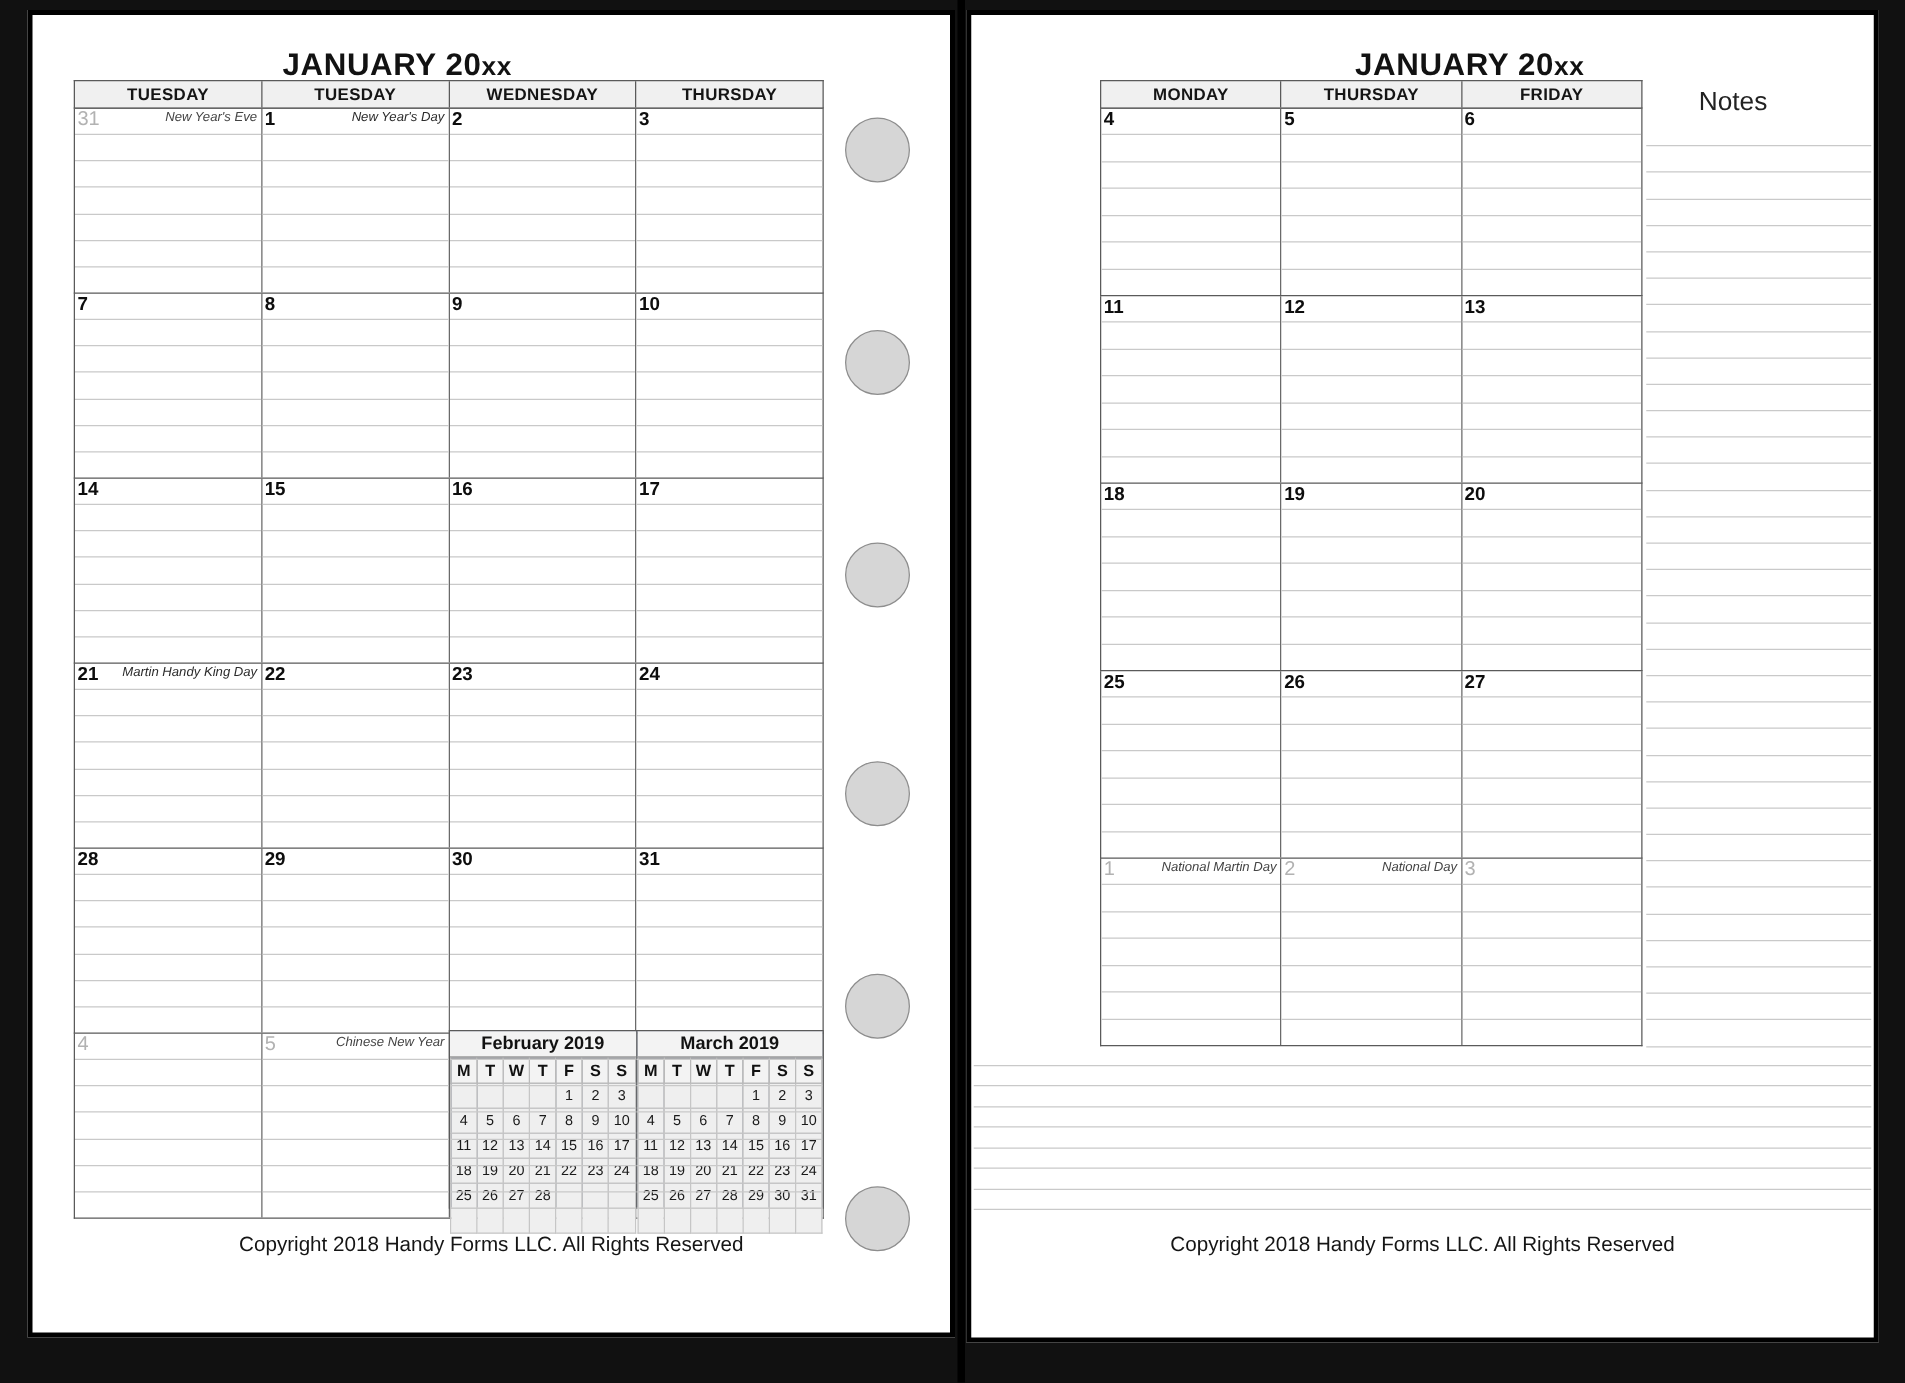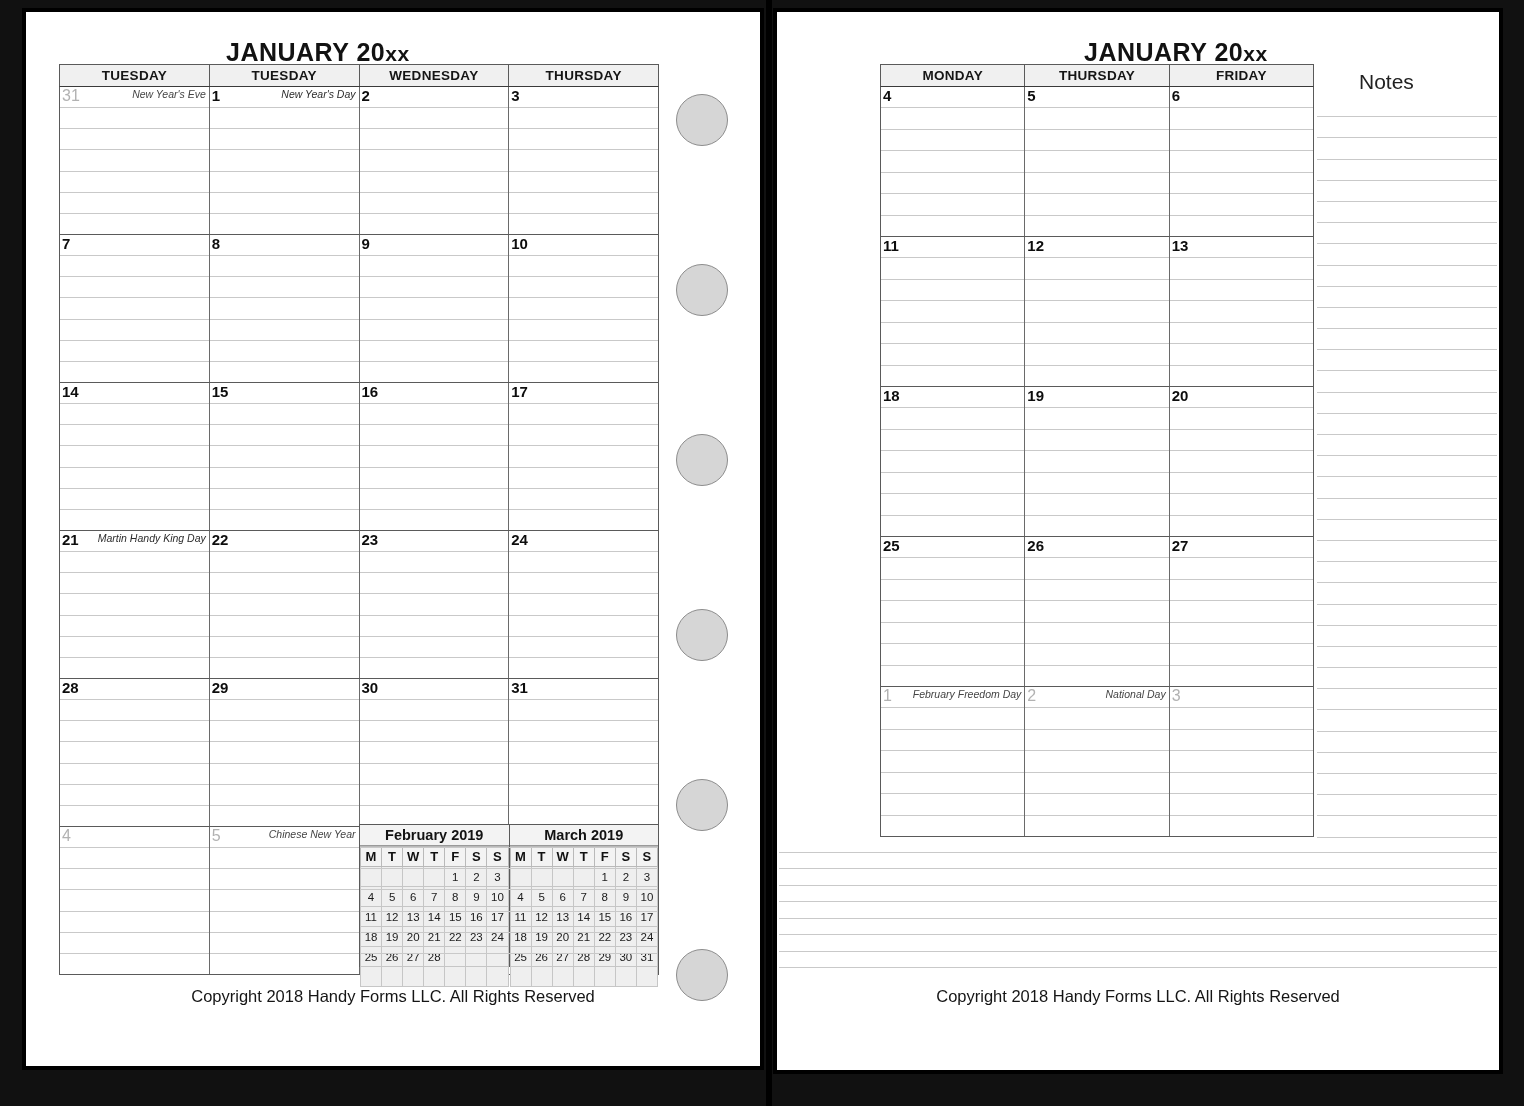--- a/index.html
+++ b/index.html
@@ -777,21 +777,21 @@
             <div class="rules">
               <i style="height: 21.4286px;"></i>
               <i style="height: 21.4286px;"></i>
               <i style="height: 21.4286px;"></i>
               <i style="height: 21.4286px;"></i>
               <i style="height: 21.4286px;"></i>
               <i style="height: 21.4286px;"></i>
               <i style="height: 21.4286px;"></i>
             </div>
             <div class="daynum muted">1</div>
-            <div class="holiday muted">February Freedom Day</div>
+            <div class="holiday muted">National Martin Day</div>
           </div>
           <div class="daycell">
             <div class="rules">
               <i style="height: 21.4286px;"></i>
               <i style="height: 21.4286px;"></i>
               <i style="height: 21.4286px;"></i>
               <i style="height: 21.4286px;"></i>
               <i style="height: 21.4286px;"></i>
               <i style="height: 21.4286px;"></i>
               <i style="height: 21.4286px;"></i>

